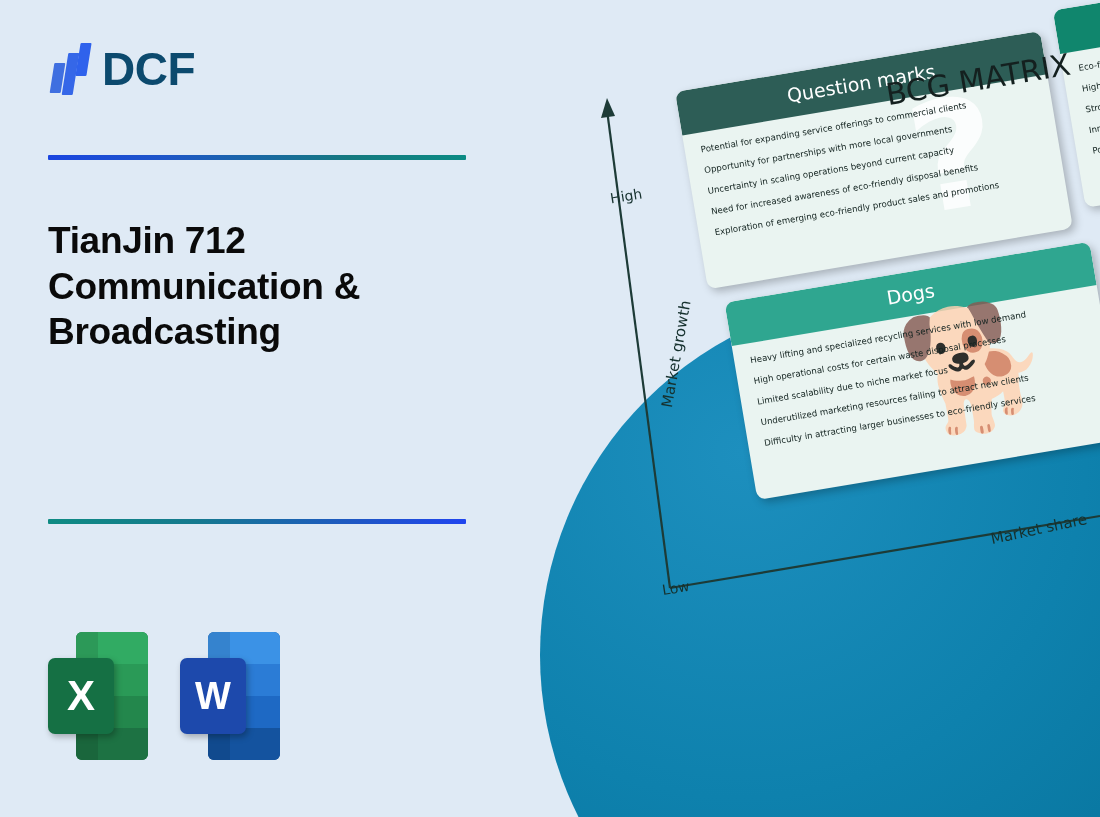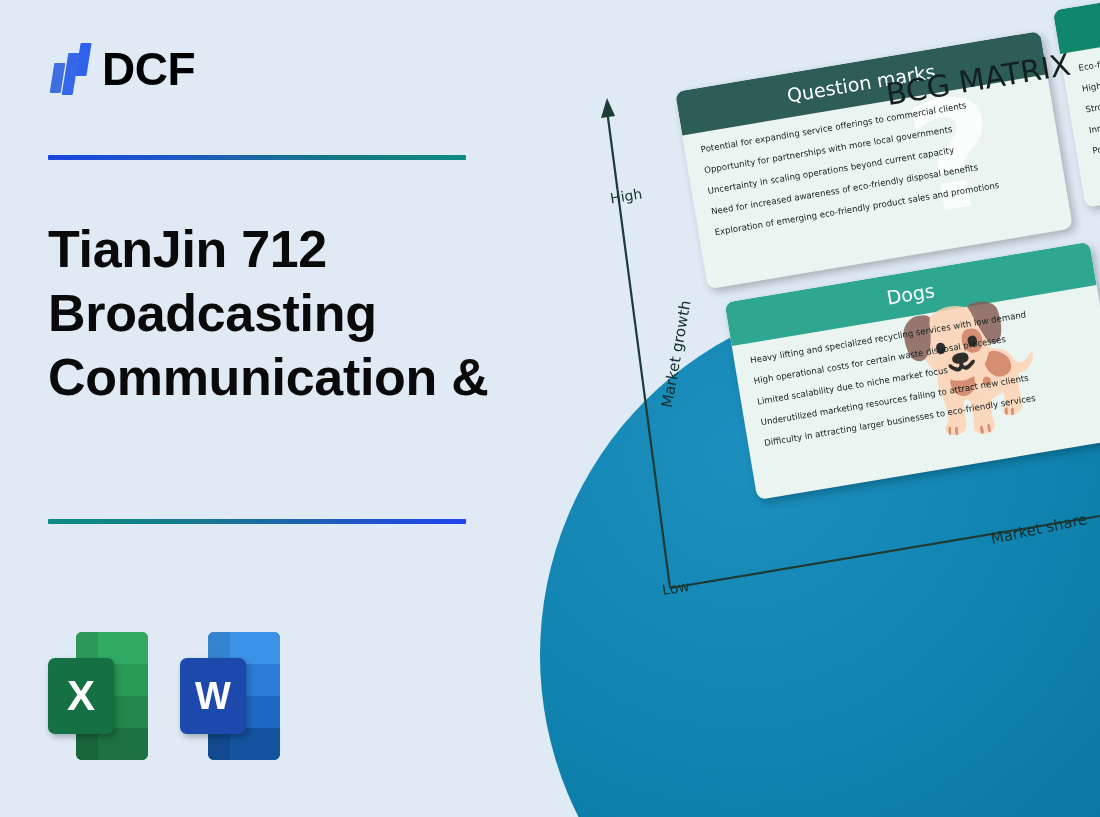--- a/index.html
+++ b/index.html
@@ -49,21 +49,21 @@
     border-radius: 1px;
     transform: skewX(-9deg);
   }
   #logo-mark i.bar1 { left: 4px;  top: 22px; height: 30px; background: #3f6fe0; }
   #logo-mark i.bar2 { left: 17px; top: 12px; height: 42px; background: #3567e8; }
   #logo-mark i.bar3 { left: 30px; top: 2px;  height: 33px; background: #2f62ec; }
   #logo-text {
     font-size: 46px;
     font-weight: 600;
     letter-spacing: -0.5px;
-    color: #000000;
+    color: #0c4a6e;
     line-height: 1;
   }
 
   
   .divider {
     position: absolute;
     left: 48px;
     width: 418px;
     height: 5px;
     border-radius: 1px;
@@ -76,21 +76,21 @@
     top: 519px;
     background: linear-gradient(to right, #0f8b83 0%, #157a8e 35%, #1f56c6 75%, #2045ef 100%);
   }
 
   
   #page-title {
     position: absolute;
     left: 48px;
     top: 218px;
     width: 500px;
-    font-size: 52px;
+    font-size: 37px;
     line-height: 1.23;
     font-weight: bold;
     color: #0a0a0a;
     letter-spacing: -0.3px;
   }
 
   
   #office-icons {
     position: absolute;
     left: 48px;
@@ -290,22 +290,22 @@
           <i class="bar2"></i>
           <i class="bar3"></i>
       </span>
       <span id="logo-text">DCF</span>
     </div>
 
     <div class="divider" id="divider-top"></div>
 
     <div id="page-title">
       <div>TianJin 712</div>
+      <div>Communication &amp;</div>
       <div>Broadcasting</div>
-      <div>Communication &amp;</div>
     </div>
 
     <div class="divider" id="divider-bottom"></div>
 
     <div id="office-icons">
       <div class="office-icon excel">
         <div class="oi-page">
           <span class="r1"></span>
             <span class="r2"></span>
             <span class="r3"></span>

